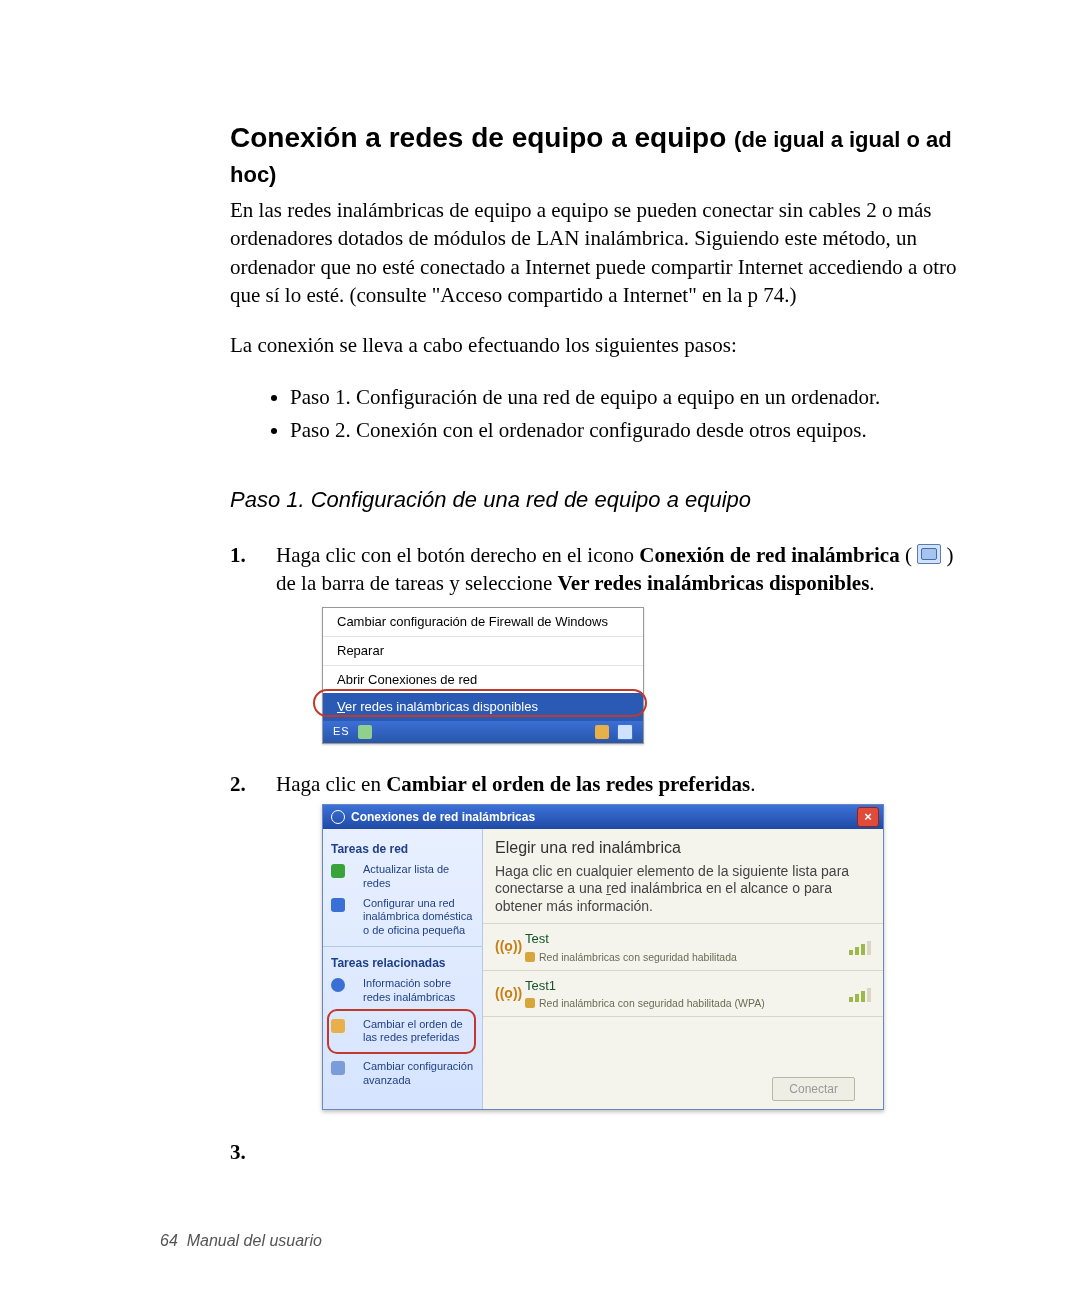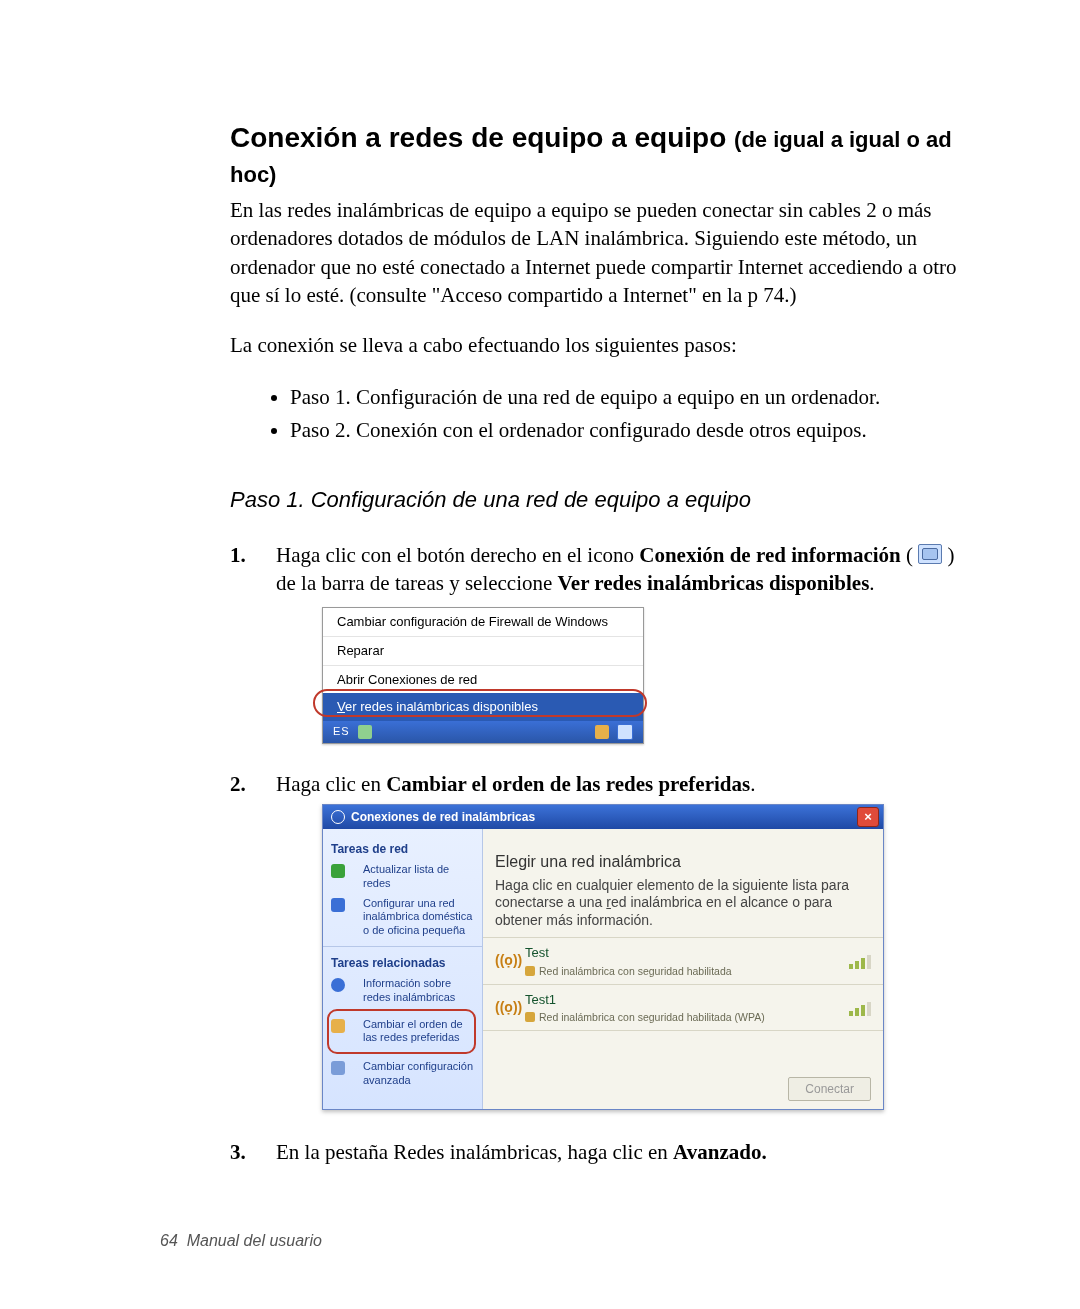--- a/index.html
+++ b/index.html
@@ -43,35 +43,35 @@
   .fig2 .side .lnk{display:flex;gap:18px;color:#1f3f8a;font-size:11px;line-height:1.25;margin:6px 0;cursor:default;}
   .fig2 .side .lnk .ic{width:14px;height:14px;border-radius:3px;flex:none;margin-top:1px;}
   .fig2 .side .lnk.green .ic{background:#3aa23a;}
   .fig2 .side .lnk.blue  .ic{background:#3a6fd6;}
   .fig2 .side .lnk.info  .ic{background:#3a6fd6;border-radius:50%;}
   .fig2 .side .lnk.star  .ic{background:#e7b04a;}
   .fig2 .side .lnk.gear  .ic{background:#7a9cd8;}
   .fig2 .side .sep{border-top:1px solid #b6c7e8;margin:8px -8px;}
   .fig2 .side .circ2{border:2px solid #c0392b;border-radius:10px;margin:-2px -2px 4px -4px;padding:1px 2px;}
   .fig2 .main{flex:1;background:#f5f4ec;display:flex;flex-direction:column;}
-  .fig2 .main .h{font-family:Arial,sans-serif;font-size:16px;color:#333;padding:22px 12px 4px;}
+  .fig2 .main .h{font-family:Arial,sans-serif;font-size:16px;color:#333;padding:8px 12px 4px;}
   .fig2 .main .sub{font-size:14px;color:#444;padding:0 12px 8px;line-height:1.25;}
   .fig2 .main .sub .u{text-decoration:underline;}
   .fig2 .net{border-top:1px solid #d8d6c6;border-bottom:1px solid #d8d6c6;padding:6px 12px;display:flex;align-items:center;gap:10px;}
   .fig2 .net + .net{border-top:none;}
   .fig2 .net .sig{width:20px;color:#c77f14;font-weight:bold;font-size:14px;}
   .fig2 .net .col{flex:1;}
   .fig2 .net .name{font-size:13px;color:#14532d;}
   .fig2 .net .desc{font-size:10.5px;color:#6b6b55;display:flex;align-items:center;gap:4px;margin-top:2px;}
   .fig2 .net .lock{width:10px;height:10px;background:#d6a63c;border-radius:2px;display:inline-block;}
   .fig2 .net .bars{display:flex;align-items:flex-end;gap:2px;height:16px;}
   .fig2 .net .bars i{width:4px;background:#9db84a;display:block;}
   .fig2 .net .bars i:nth-child(1){height:5px;} .fig2 .net .bars i:nth-child(2){height:8px;}
   .fig2 .net .bars i:nth-child(3){height:11px;} .fig2 .net .bars i:nth-child(4){height:14px;background:#d8d6c6;}
-  .fig2 .btnrow{margin-top:auto;padding:8px 12px;display:flex;justify-content:flex-end;}
+  .fig2 .btnrow{margin-top:auto;padding:8px 28px;display:flex;justify-content:flex-end;}
   .fig2 .btn{border:1px solid #b8b6a6;background:#efeee4;color:#999;padding:3px 16px;font-size:12px;border-radius:2px;}
 </style>
 </head>
 <body>
 
 <div class="page">
 
   <h1>
     <span>Conexión a redes de equipo a equipo </span><span class="sub">(de igual a igual o ad hoc)</span>
   </h1>
@@ -85,21 +85,21 @@
     <li>Paso 2. Conexión con el ordenador configurado desde otros equipos.</li>
   </ul>
 
   <h2>Paso 1. Configuración de una red de equipo a equipo</h2>
 
   <ol class="steps">
 
     <li>
       <span class="num">1.</span>
       <span>
-        <span>Haga clic con el botón derecho en el icono </span><b>Conexión de red información</b><span> ( </span><span class="wicon"></span><span> ) de la barra de tareas y seleccione </span><b>Ver redes inalámbricas disponibles</b><span>.</span>
+        <span>Haga clic con el botón derecho en el icono </span><b>Conexión de red inalámbrica</b><span> ( </span><span class="wicon"></span><span> ) de la barra de tareas y seleccione </span><b>Ver redes inalámbricas disponibles</b><span>.</span>
       </span>
 
       
       <div class="fig1">
         <div class="mi">Cambiar configuración de Firewall de Windows</div>
         <div class="mi">Reparar</div>
         <div class="mi">Abrir Conexiones de red</div>
         <div class="hl">
           <span class="circ"></span>
           <span class="u">V</span><span>er redes inalámbricas disponibles</span>
@@ -161,21 +161,21 @@
             <div class="h">Elegir una red inalámbrica</div>
             <div class="sub">
               <span>Haga clic en cualquier elemento de la siguiente lista para conectarse a una </span><span class="u">r</span><span>ed inalámbrica en el alcance o para obtener más información.</span>
             </div>
             <div class="net">
               <span class="sig">((ọ))</span>
               <div class="col">
                 <div class="name">Test</div>
                 <div class="desc">
                     <span class="lock"></span>
-                    <span>Red inalámbrica con seguridad habilitada</span>
+                    <span>Red inalámbricas con seguridad habilitada</span>
                   </div>
               </div>
               <div class="bars">
                   <i></i>
                   <i></i>
                   <i></i>
                   <i></i>
                 </div>
             </div>
             <div class="net">
@@ -197,23 +197,20 @@
             <div class="btnrow">
               <span class="btn">Conectar</span>
             </div>
           </div>
         </div>
       </div>
     </li>
 
     <li>
       <span class="num">3.</span>
-      <span>
-        <span>En la pestaña Redes inalámbricas, haga clic en </span><b>Avanzado.</b><span></span>
-      </span>
     </li>
 
   </ol>
 
   <div class="footer">
     <span>64</span>&nbsp;&nbsp;<span>Manual del usuario</span>
   </div>
 
 </div>
 

